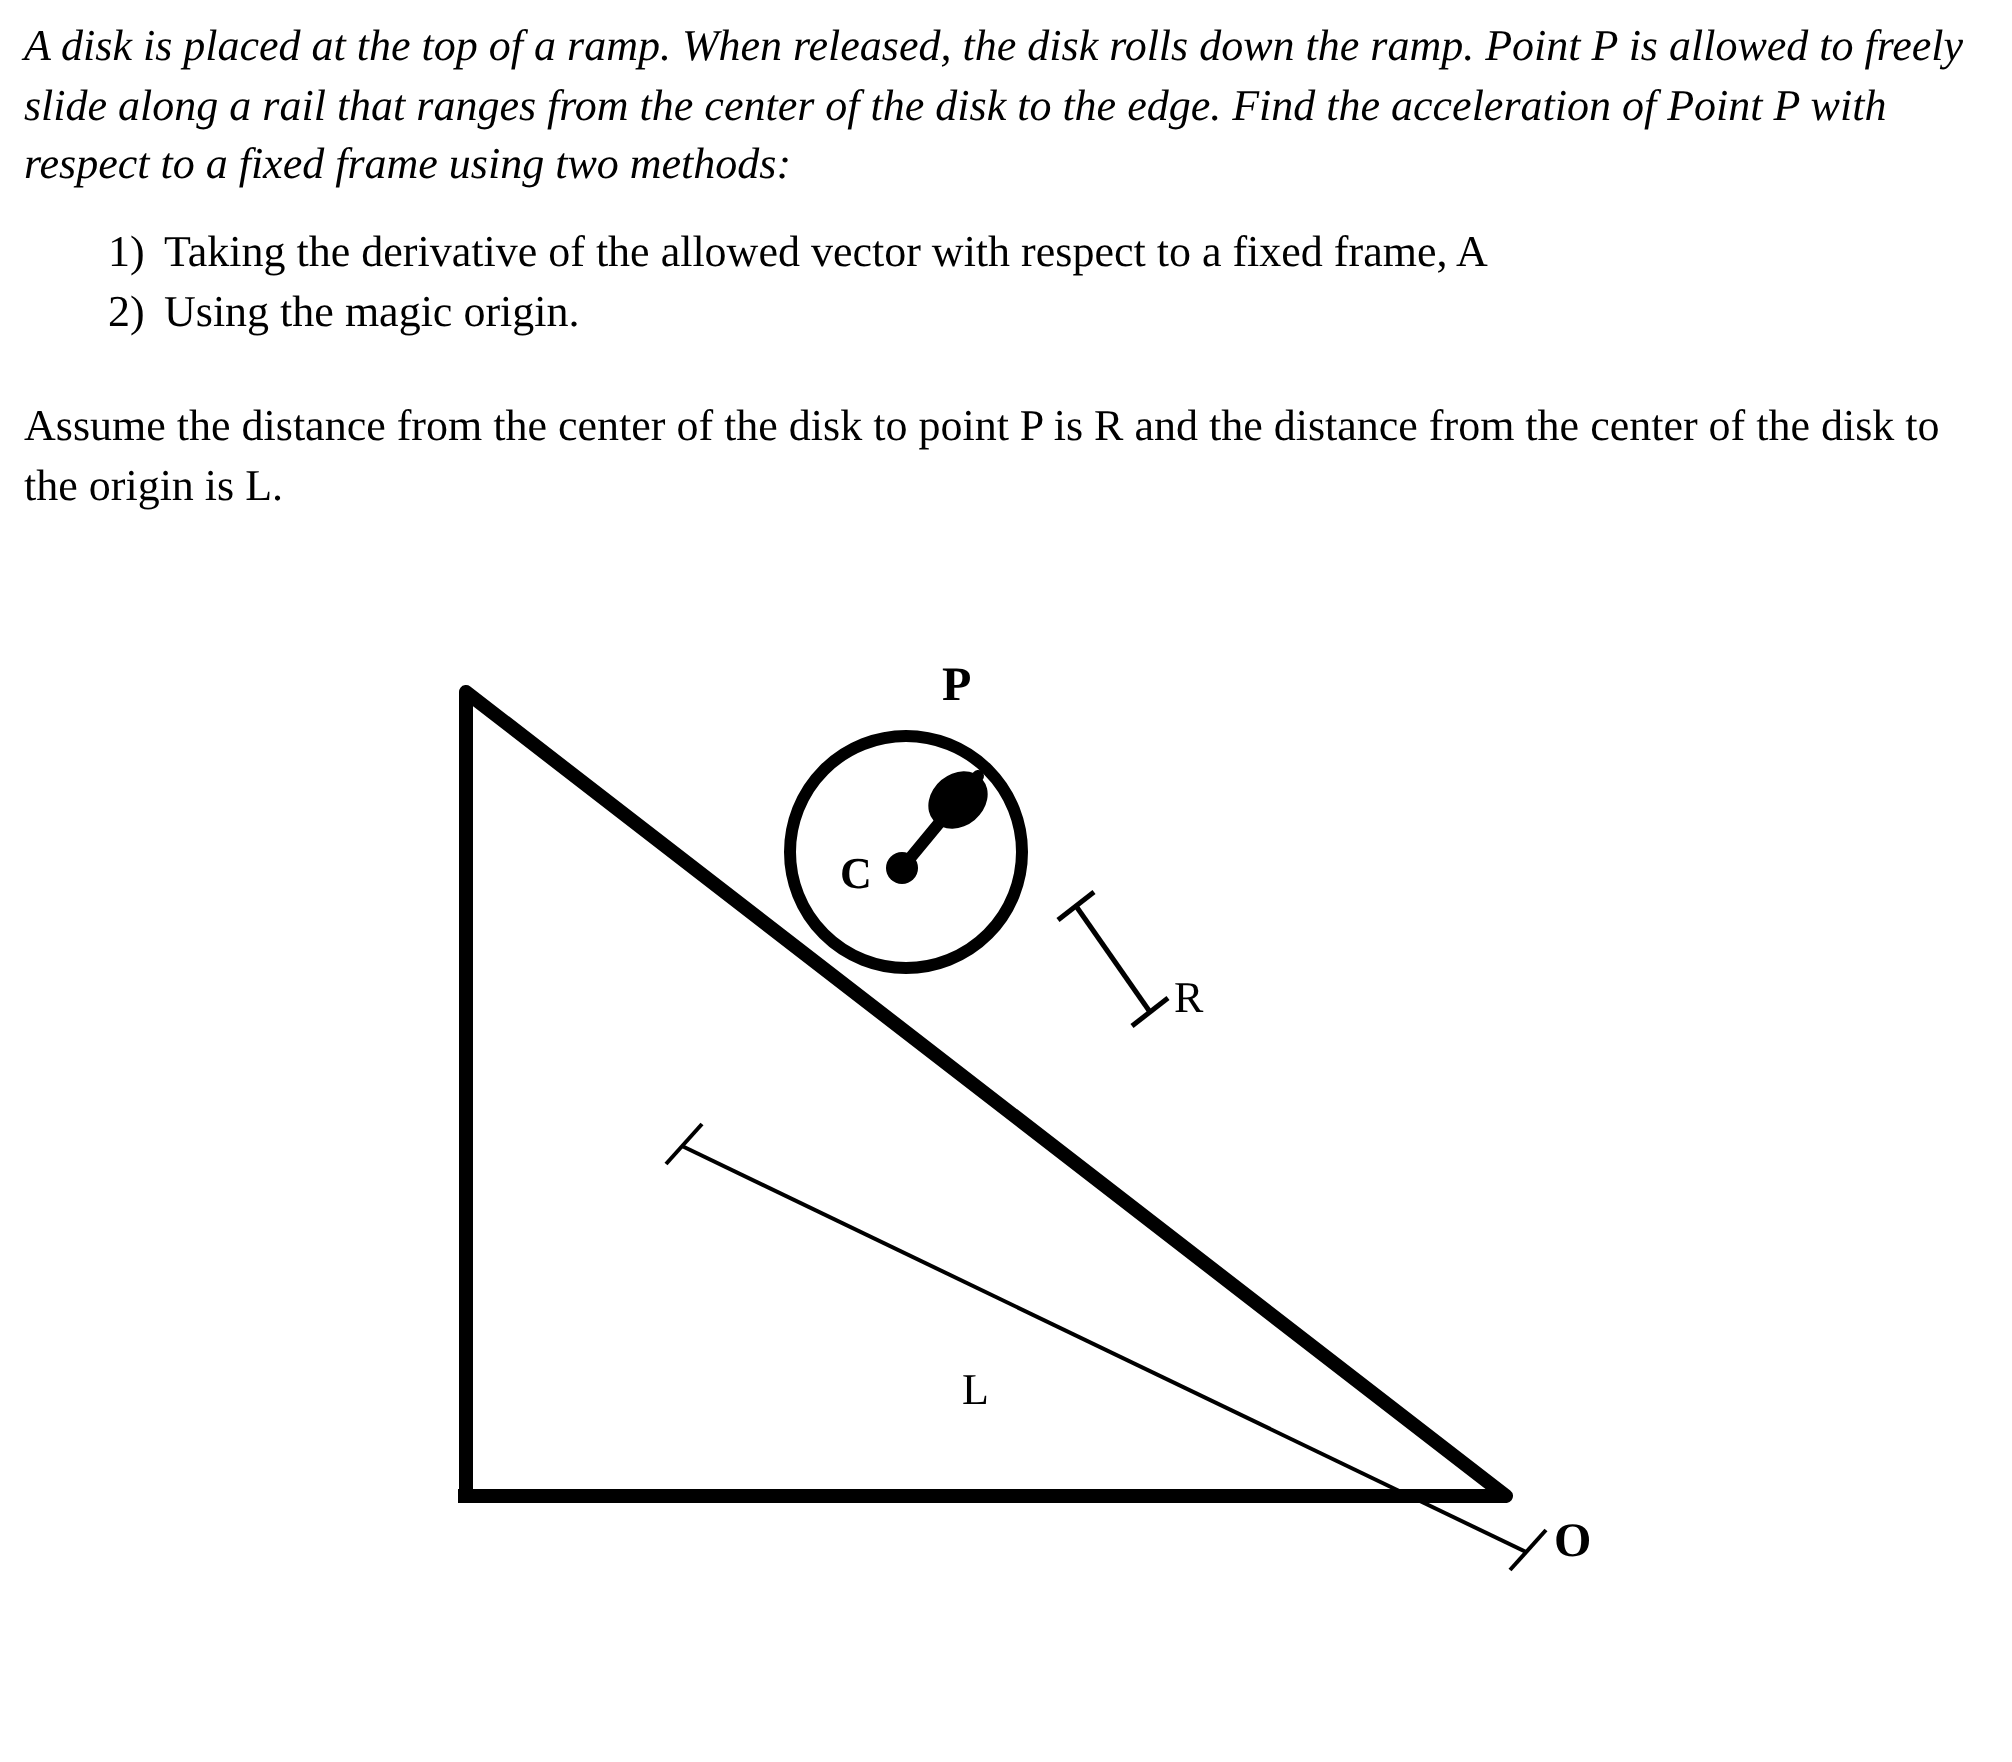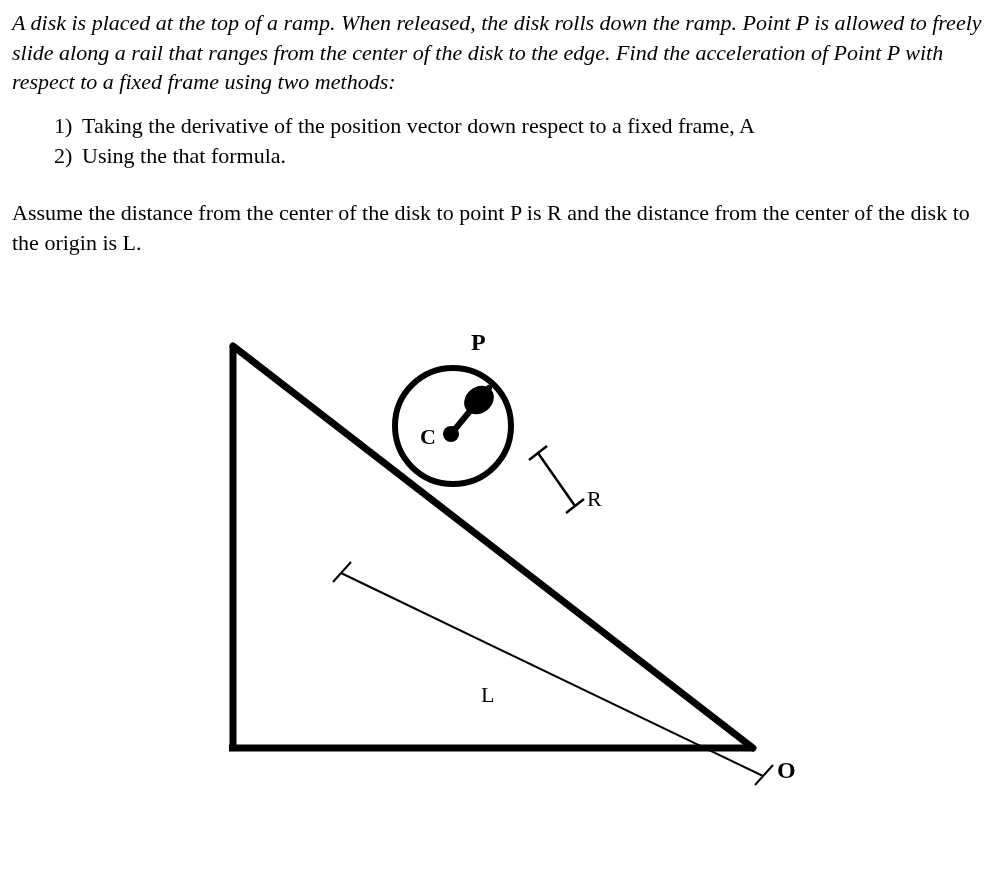--- a/index.html
+++ b/index.html
@@ -38,25 +38,25 @@
     }
   </style>
 </head>
 <body>
 
 <p class="intro">A disk is placed at the top of a ramp. When released, the disk rolls down the ramp. Point P is allowed to freely slide along a rail that ranges from the center of the disk to the edge. Find the acceleration of Point P with respect to a fixed frame using two methods:</p>
 
 <div class="methods">
   <div class="method-row">
     <span class="method-num">1)</span>
-    <span>Taking the derivative of the position vector down respect to a fixed frame, A</span>
+    <span>Taking the derivative of the allowed vector with respect to a fixed frame, A</span>
   </div>
   <div class="method-row">
     <span class="method-num">2)</span>
-    <span>Using the that formula.</span>
+    <span>Using the magic origin.</span>
   </div>
 </div>
 
 <p class="assume">Assume the distance from the center of the disk to point P is R and the distance from the center of the disk to the origin is L.</p>
 
 <div class="figure-wrap">
   <svg width="620" height="500" viewBox="0 0 620 500">
 
     <g>
 

